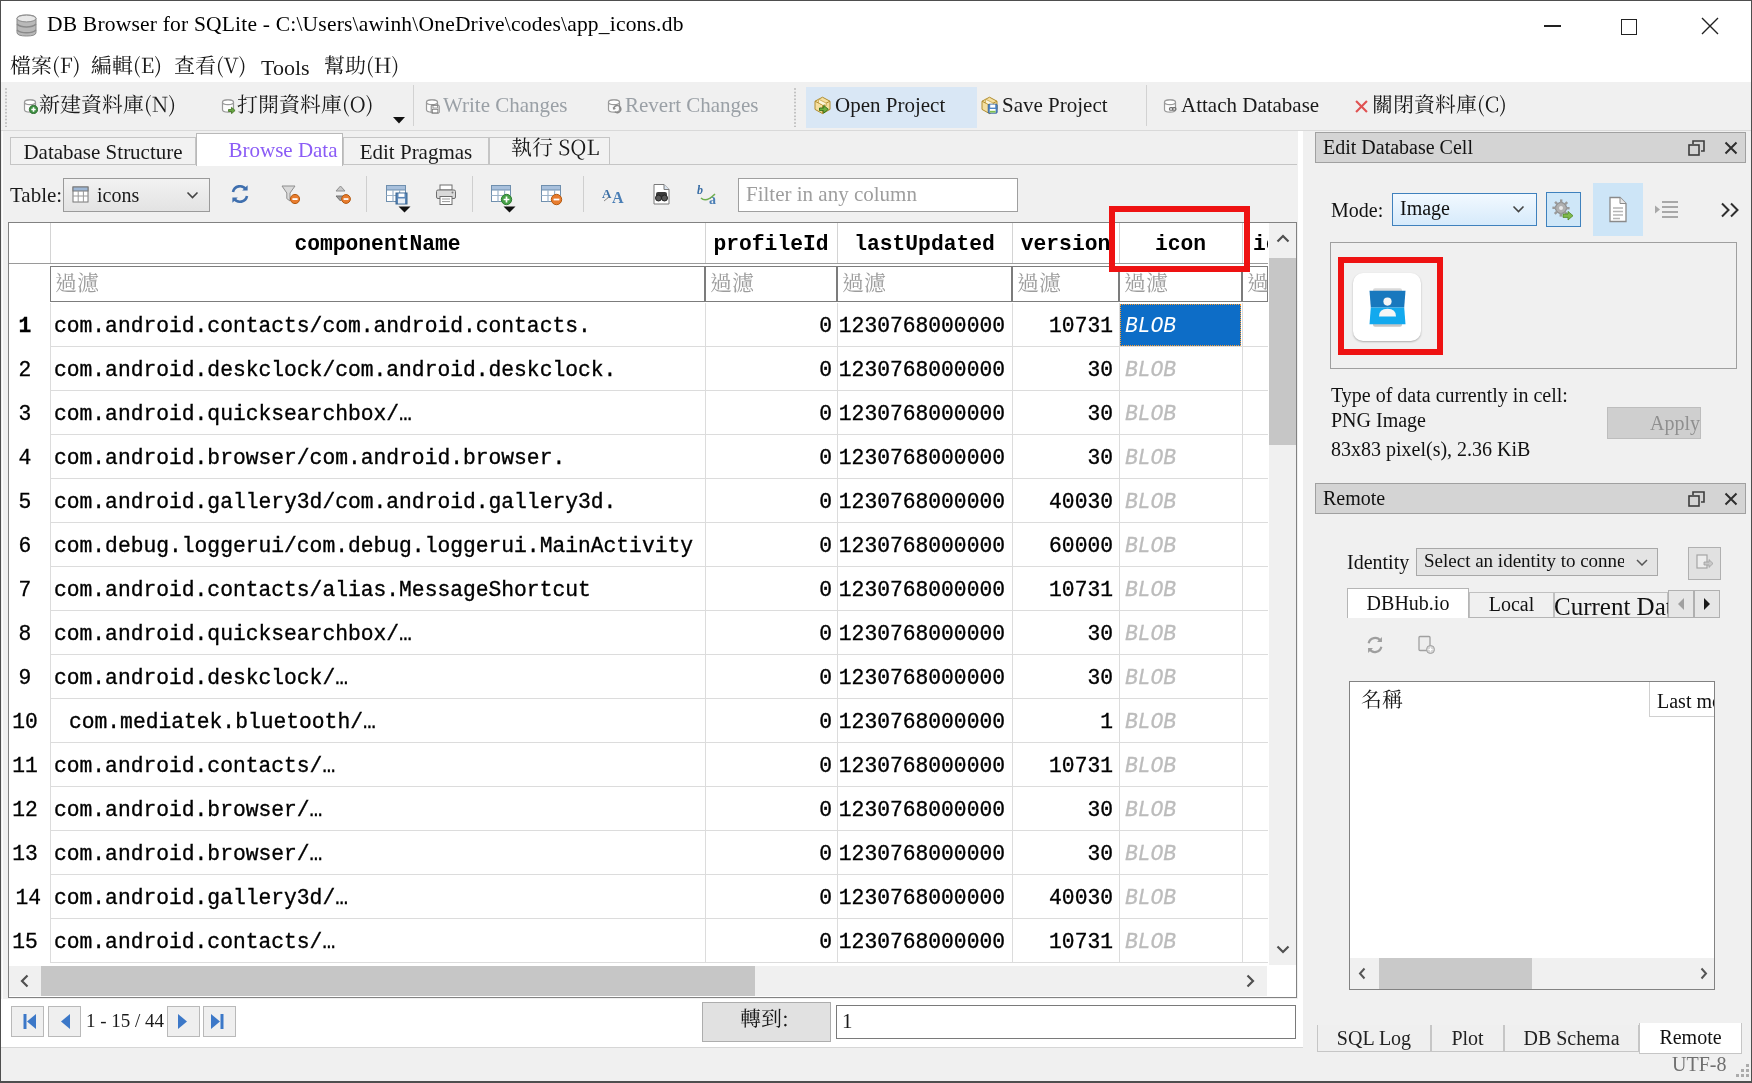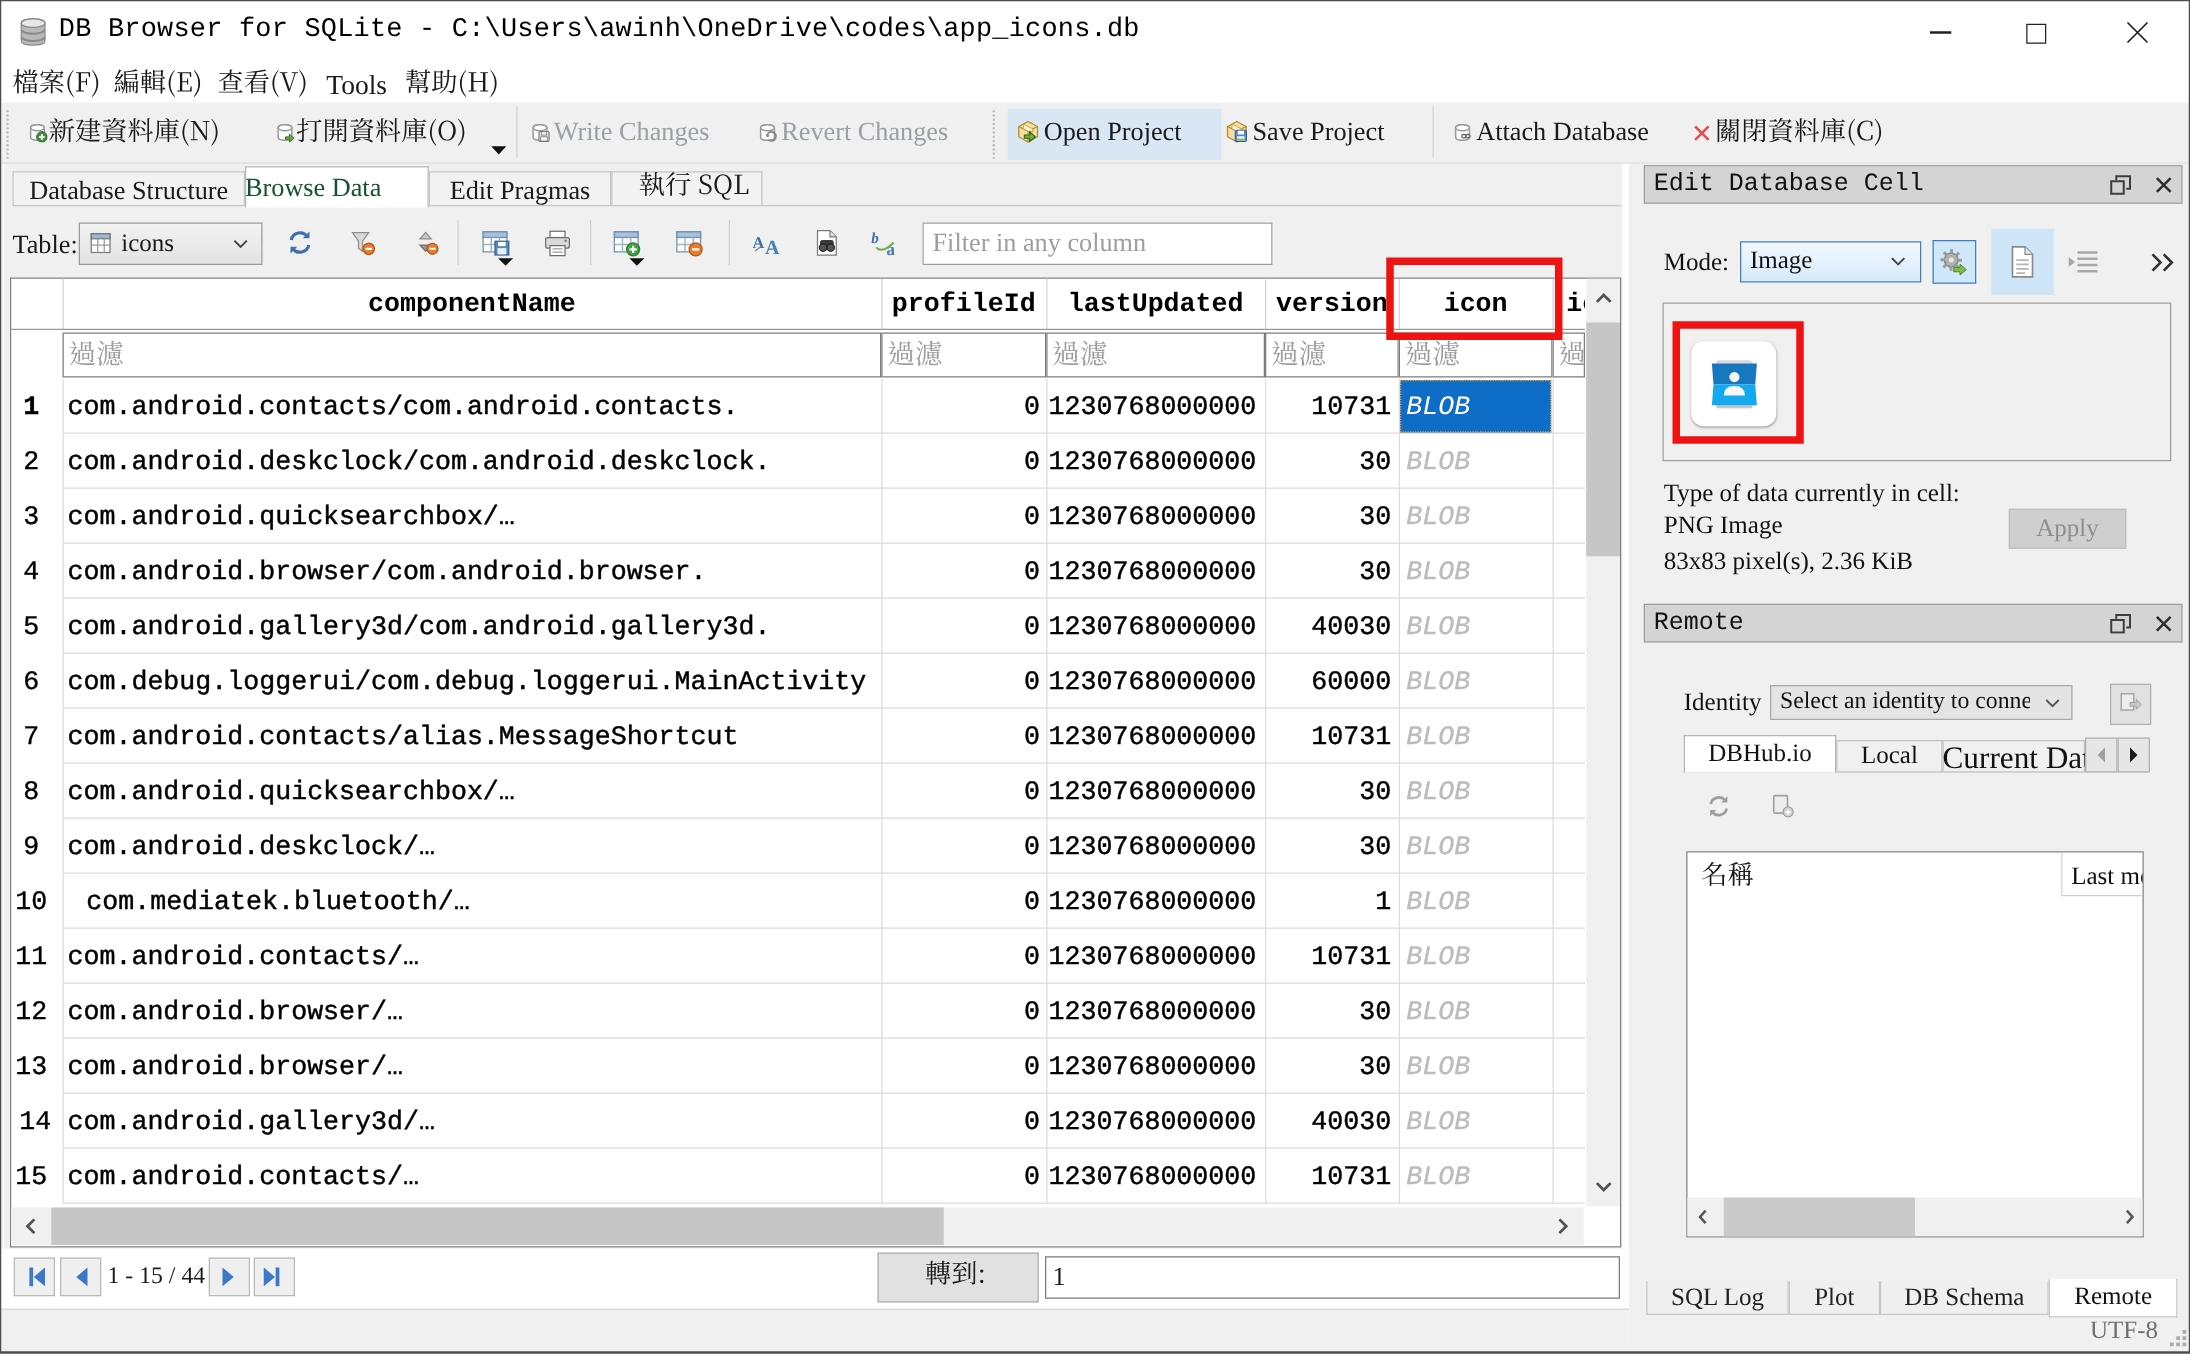--- a/index.html
+++ b/index.html
@@ -1,12 +1,12 @@
 <!DOCTYPE html>
-<html><head><meta charset="utf-8"><style>*{box-sizing:border-box;margin:0;padding:0}body{width:1752px;height:1083px;position:relative;font-family:"Liberation Serif",serif;background:#fff;overflow:hidden}.a{position:absolute}.mono{font-family:"Liberation Mono",monospace}.mt{-webkit-text-stroke:0.35px #000}.sans{font-family:Liberation Mono, monospace}</style></head><body>
+<html><head><meta charset="utf-8"><style>*{box-sizing:border-box;margin:0;padding:0}body{width:1752px;height:1083px;position:relative;font-family:"Liberation Serif",serif;background:#fff;overflow:hidden}.a{position:absolute}.mono{font-family:"Liberation Mono",monospace}.mt{-webkit-text-stroke:0.35px #000}.sans{font-family:Liberation Serif, serif}</style></head><body>
 <div class="a" style="left:0;top:0;width:1752px;height:1083px;border:1px solid #4e4e4e;border-bottom:2px solid #4e4e4e;z-index:90;pointer-events:none"></div>
 <div class="a" style="left:1px;top:1px;width:1750px;height:47px;background:#fff"></div>
 <svg class="a" style="left:13px;top:12px" width="27" height="27" viewBox="0 0 27 27">
     <path d="M4 6.5 Q4 3 13.5 3 Q23 3 23 6.5 L23 20.5 Q23 24 13.5 24 Q4 24 4 20.5 Z" fill="#b9b9b9" stroke="#8a8a8a"></path>
     <ellipse cx="13.5" cy="6.5" rx="9.5" ry="3.4" fill="#e8e8e8" stroke="#8a8a8a"></ellipse>
     <path d="M4 12.2 Q7 15 13.5 15 Q20 15 23 12.2" fill="none" stroke="#8a8a8a" stroke-width="1.6"></path>
     <path d="M4 18 Q7 20.8 13.5 20.8 Q20 20.8 23 18" fill="none" stroke="#8a8a8a" stroke-width="1.6"></path>
   </svg>
 <div class="a sans" style="left:47px;top:12px;font-size:21.5px;color:#000;letter-spacing:0.2px">DB Browser for SQLite - C:\Users\awinh\OneDrive\codes\app_icons.db</div>
 <div class="a" style="left:1544px;top:25px;width:17px;height:2px;background:#222"></div>
@@ -127,21 +127,21 @@
 <div style="position:absolute;left:1372px;top:94px;width:135px;height:24px"><svg width="135" height="24" viewBox="0 0 135 24">
       <path d="M16.2 9.0Q16.1 9.1 15.8 9.2Q15.5 9.2 15.0 9.0L15.6 8.9Q15.1 9.4 14.4 10.0Q13.6 10.7 12.7 11.3Q11.9 11.9 11.0 12.4L11.0 12.2H11.5Q11.4 12.6 11.2 12.8Q11.1 13.1 10.9 13.1L10.4 11.9Q10.4 11.9 10.5 11.9Q10.7 11.9 10.8 11.8Q11.5 11.4 12.3 10.7Q13.1 10.0 13.8 9.2Q14.4 8.5 14.8 7.9ZM14.2 7.8Q14.1 7.9 13.8 8.0Q13.5 8.1 13.0 7.9L13.6 7.8Q13.3 8.1 12.8 8.6Q12.4 9.0 11.8 9.4Q11.3 9.8 10.8 10.1L10.8 9.8H11.3Q11.2 10.3 11.0 10.5Q10.9 10.7 10.7 10.8L10.2 9.6Q10.2 9.6 10.3 9.6Q10.4 9.5 10.5 9.5Q10.9 9.3 11.4 8.8Q11.8 8.3 12.2 7.7Q12.6 7.2 12.7 6.9ZM10.6 12.0Q11.1 12.0 11.9 11.9Q12.7 11.8 13.7 11.7Q14.6 11.6 15.7 11.5L15.7 11.9Q15.2 12.0 14.4 12.2Q13.7 12.3 12.7 12.5Q11.8 12.7 10.9 12.9ZM10.4 9.7Q11.0 9.7 12.0 9.6Q13.0 9.6 14.0 9.5L14.0 9.9Q13.7 9.9 13.2 10.1Q12.6 10.2 12.0 10.3Q11.4 10.4 10.8 10.5ZM14.6 10.5Q15.4 10.9 15.9 11.3Q16.3 11.8 16.4 12.2Q16.4 12.6 16.3 12.8Q16.2 13.1 16.0 13.1Q15.8 13.2 15.5 13.0Q15.4 12.4 15.1 11.7Q14.8 11.1 14.4 10.6ZM16.5 13.5Q16.5 13.7 16.3 13.8Q16.1 14.0 15.7 14.0V16.7Q15.7 16.8 15.4 16.9Q15.1 17.1 14.8 17.1H14.6V13.3ZM15.2 15.4V16.0H11.7V15.4ZM9.2 15.4V16.1H5.8V15.4ZM13.0 13.2Q13.0 13.5 12.8 13.6Q12.6 13.8 12.2 13.8V18.7Q12.2 18.8 11.9 18.9Q11.6 19.1 11.3 19.1H11.1V13.0ZM10.4 13.2Q10.4 13.4 10.3 13.5Q10.1 13.7 9.8 13.7V15.0Q9.8 15.6 9.5 16.2Q9.3 16.9 8.8 17.4Q8.3 18.0 7.3 18.4Q6.4 18.9 4.8 19.3L4.6 18.9Q6.3 18.5 7.1 17.8Q8.0 17.2 8.3 16.5Q8.6 15.8 8.6 15.0V13.0ZM7.1 13.3Q7.1 13.6 6.9 13.7Q6.7 13.8 6.4 13.9V14.7H5.3V13.5V13.1ZM6.1 14.0 6.4 14.2V16.1H6.6L6.0 16.8L4.5 15.8Q4.6 15.6 5.0 15.4Q5.3 15.3 5.5 15.2L5.3 16.0V14.0ZM10.6 8.8Q10.5 8.9 10.2 9.0Q10.0 9.1 9.5 8.8L10.1 8.7Q9.6 9.2 8.8 9.9Q8.0 10.6 7.1 11.3Q6.1 11.9 5.2 12.4L5.2 12.2H5.7Q5.6 12.6 5.5 12.9Q5.3 13.1 5.1 13.2L4.6 12.0Q4.6 12.0 4.8 11.9Q4.9 11.9 5.0 11.9Q5.8 11.4 6.6 10.7Q7.5 9.9 8.2 9.1Q8.9 8.3 9.3 7.8ZM8.7 7.6Q8.6 7.8 8.4 7.9Q8.1 8.0 7.6 7.7L8.1 7.6Q7.8 8.0 7.4 8.4Q6.9 8.9 6.3 9.3Q5.8 9.7 5.3 10.0L5.2 9.8H5.7Q5.7 10.2 5.5 10.5Q5.3 10.7 5.2 10.8L4.6 9.6Q4.6 9.6 4.8 9.5Q4.9 9.5 5.0 9.5Q5.4 9.2 5.9 8.7Q6.3 8.2 6.7 7.6Q7.1 7.1 7.3 6.7ZM5.0 12.1Q5.6 12.0 6.9 11.9Q8.2 11.8 9.6 11.6L9.7 12.0Q9.2 12.1 8.5 12.3Q7.8 12.4 6.9 12.6Q6.1 12.8 5.2 12.9ZM4.9 9.7Q5.5 9.7 6.5 9.6Q7.5 9.6 8.5 9.5L8.5 9.9Q8.2 9.9 7.7 10.0Q7.1 10.2 6.5 10.3Q5.9 10.4 5.3 10.5ZM8.6 10.4Q9.4 10.8 9.8 11.3Q10.2 11.7 10.3 12.1Q10.4 12.4 10.3 12.7Q10.2 12.9 10.0 13.0Q9.7 13.0 9.5 12.8Q9.4 12.3 9.0 11.6Q8.7 11.0 8.4 10.6ZM18.0 6.1V6.7H12.3V6.1ZM18.0 3.9V4.5H12.3V3.9ZM8.7 6.1V6.7H2.7V6.1ZM8.7 3.9V4.5H2.7V3.9ZM7.8 1.8 8.5 1.0 10.0 2.2Q10.0 2.3 9.7 2.4Q9.5 2.5 9.2 2.6V7.0Q9.2 7.1 9.1 7.2Q8.9 7.3 8.6 7.4Q8.4 7.5 8.2 7.5H8.0V1.8ZM17.2 1.8 17.8 0.9 19.6 2.2Q19.5 2.3 19.2 2.5Q19.0 2.6 18.7 2.6V17.5Q18.7 18.1 18.5 18.5Q18.4 18.9 17.9 19.2Q17.4 19.4 16.4 19.5Q16.4 19.2 16.2 18.9Q16.1 18.7 15.9 18.5Q15.6 18.4 15.2 18.2Q14.7 18.1 13.9 18.0V17.7Q13.9 17.7 14.3 17.7Q14.7 17.7 15.2 17.7Q15.7 17.8 16.2 17.8Q16.6 17.8 16.8 17.8Q17.1 17.8 17.3 17.7Q17.4 17.6 17.4 17.3V1.8ZM13.0 7.0Q13.0 7.1 12.8 7.2Q12.6 7.3 12.4 7.3Q12.1 7.4 11.9 7.4H11.7V1.8V1.1L13.1 1.8H18.1V2.4H13.0ZM3.4 19.2Q3.4 19.2 3.2 19.4Q3.1 19.5 2.9 19.6Q2.6 19.7 2.3 19.7H2.1V1.8V1.1L3.5 1.8H8.7V2.4H3.4Z M26.0 11.2H34.7L35.6 10.0Q35.6 10.0 35.8 10.3Q36.1 10.5 36.5 10.8Q36.9 11.1 37.2 11.4Q37.1 11.8 36.6 11.8H26.2ZM31.3 11.2H32.7V11.5Q31.7 13.4 29.9 14.9Q28.2 16.3 25.9 17.4L25.7 17.0Q27.6 15.9 29.0 14.4Q30.4 12.9 31.3 11.2ZM31.9 8.8 33.9 9.0Q33.9 9.2 33.7 9.4Q33.5 9.5 33.1 9.6L33.3 16.9Q33.3 17.5 33.1 17.9Q33.0 18.4 32.6 18.7Q32.2 19.0 31.3 19.1Q31.3 18.8 31.2 18.5Q31.2 18.2 31.0 18.0Q30.8 17.8 30.4 17.6Q30.1 17.5 29.4 17.4V17.1Q29.4 17.1 29.7 17.1Q30.0 17.1 30.3 17.2Q30.7 17.2 31.1 17.2Q31.4 17.2 31.6 17.2Q31.8 17.2 31.9 17.2Q32.0 17.1 32.0 16.9ZM23.1 1.8V1.1L24.5 1.8H29.4V2.4H24.4V19.1Q24.4 19.2 24.3 19.4Q24.1 19.5 23.9 19.6Q23.6 19.7 23.3 19.7H23.1ZM32.6 1.8V1.2L34.1 1.8H39.2V2.4H34.0V8.1Q34.0 8.1 33.8 8.2Q33.6 8.3 33.4 8.4Q33.1 8.5 32.8 8.5H32.6ZM38.5 1.8H38.3L39.0 0.9L40.8 2.3Q40.7 2.4 40.5 2.5Q40.2 2.7 39.9 2.7V17.7Q39.9 18.2 39.8 18.6Q39.6 19.1 39.2 19.3Q38.7 19.6 37.7 19.7Q37.7 19.4 37.6 19.1Q37.5 18.8 37.2 18.7Q37.0 18.5 36.6 18.4Q36.2 18.2 35.5 18.1V17.8Q35.5 17.8 35.8 17.8Q36.1 17.8 36.6 17.9Q37.0 17.9 37.5 17.9Q37.9 18.0 38.0 18.0Q38.3 18.0 38.4 17.9Q38.5 17.7 38.5 17.5ZM28.8 1.8H28.6L29.3 1.0L30.9 2.2Q30.8 2.4 30.6 2.5Q30.4 2.6 30.1 2.6V8.3Q30.1 8.4 29.9 8.5Q29.7 8.6 29.5 8.7Q29.2 8.7 29.0 8.7H28.8ZM23.7 4.5H29.3V5.1H23.7ZM23.7 7.2H29.3V7.8H23.7ZM33.4 4.5H39.1V5.1H33.4ZM33.4 7.2H39.1V7.8H33.4Z M48.7 5.3Q48.7 5.3 48.9 5.5Q49.1 5.6 49.3 5.8Q49.6 6.1 49.9 6.3Q50.2 6.6 50.5 6.8Q50.4 7.2 49.9 7.2H43.3L43.1 6.6H47.8ZM48.1 1.2Q48.1 1.2 48.4 1.5Q48.7 1.7 49.1 2.1Q49.5 2.4 49.8 2.7Q49.7 3.1 49.3 3.1H43.9L43.7 2.4H47.1ZM53.8 16.7Q55.9 16.9 57.3 17.2Q58.8 17.5 59.6 17.8Q60.4 18.2 60.8 18.5Q61.2 18.9 61.2 19.2Q61.2 19.5 61.0 19.6Q60.7 19.8 60.4 19.8Q60.0 19.8 59.7 19.6Q58.8 18.9 57.3 18.2Q55.8 17.6 53.7 17.1ZM51.9 17.6Q51.8 17.7 51.5 17.8Q51.3 17.8 50.9 17.7Q50.0 18.1 48.8 18.5Q47.6 18.9 46.2 19.3Q44.8 19.6 43.4 19.8L43.3 19.4Q44.6 19.1 45.9 18.6Q47.2 18.0 48.3 17.4Q49.4 16.8 50.1 16.3ZM58.4 15.5V16.1H46.8V15.5ZM58.4 13.3V13.9H46.8V13.3ZM58.4 11.2V11.8H46.8V11.2ZM46.2 8.3 47.8 9.0H57.5L58.2 8.2L59.7 9.4Q59.6 9.5 59.5 9.6Q59.3 9.7 58.9 9.7V16.5Q58.9 16.6 58.6 16.7Q58.3 16.9 57.8 16.9H57.5V9.6H47.5V16.9Q47.5 17.0 47.2 17.1Q46.9 17.3 46.4 17.3H46.2V9.0ZM55.5 4.3Q55.8 4.9 56.5 5.5Q57.3 6.1 58.6 6.6Q60.0 7.0 62.0 7.4L62.0 7.6Q61.5 7.7 61.2 7.9Q60.9 8.1 60.9 8.7Q58.9 8.2 57.8 7.5Q56.6 6.8 56.0 6.0Q55.4 5.2 55.1 4.4ZM56.5 3.6Q56.5 3.8 56.3 3.9Q56.1 4.1 55.8 4.1Q55.7 4.7 55.4 5.3Q55.1 6.0 54.4 6.5Q53.7 7.1 52.4 7.7Q51.1 8.2 49.0 8.7L48.8 8.3Q50.6 7.7 51.7 7.2Q52.7 6.6 53.3 6.0Q53.9 5.4 54.1 4.7Q54.4 4.0 54.5 3.3ZM54.4 0.8Q54.3 0.9 54.2 1.0Q54.0 1.1 53.6 1.1Q53.0 2.3 52.0 3.5Q51.0 4.8 49.7 5.5L49.4 5.3Q50.1 4.7 50.6 3.9Q51.1 3.1 51.5 2.1Q51.9 1.2 52.2 0.3ZM58.8 2.3 59.6 1.4 61.2 2.9Q61.0 3.0 60.8 3.0Q60.6 3.1 60.3 3.1Q60.0 3.6 59.3 4.2Q58.7 4.8 58.1 5.2L57.9 5.0Q58.1 4.7 58.3 4.2Q58.5 3.6 58.7 3.1Q58.9 2.6 59.0 2.3ZM60.1 2.3V2.9H51.8L52.1 2.3Z M81.7 10.8Q81.7 10.8 82.0 11.0Q82.2 11.2 82.6 11.6Q83.0 11.9 83.3 12.2Q83.3 12.5 82.8 12.6L73.1 14.3L72.9 13.8L80.9 12.3ZM81.0 0.8Q80.9 1.1 80.8 1.2Q80.6 1.4 80.2 1.4V19.2Q80.2 19.3 80.1 19.4Q79.9 19.5 79.7 19.6Q79.4 19.7 79.2 19.7H78.9V0.6ZM73.3 7.5Q74.5 7.8 75.3 8.2Q76.1 8.6 76.5 9.1Q77.0 9.5 77.0 9.9Q77.1 10.4 77.0 10.7Q76.9 10.9 76.6 11.0Q76.3 11.1 75.9 10.9Q75.7 10.3 75.2 9.7Q74.8 9.1 74.2 8.6Q73.6 8.0 73.1 7.7ZM74.1 2.4Q75.3 2.7 76.0 3.1Q76.8 3.5 77.2 3.9Q77.6 4.4 77.6 4.8Q77.7 5.2 77.6 5.5Q77.4 5.8 77.1 5.8Q76.8 5.9 76.5 5.7Q76.3 5.1 75.9 4.6Q75.4 4.0 74.9 3.4Q74.4 2.9 73.9 2.6ZM68.0 10.2Q67.9 10.4 67.8 10.5Q67.6 10.6 67.2 10.6Q66.7 12.3 65.9 13.8Q65.1 15.3 64.1 16.4L63.8 16.2Q64.2 15.4 64.6 14.3Q65.0 13.2 65.4 12.0Q65.7 10.8 66.0 9.6ZM73.3 2.5Q73.2 2.7 73.1 2.8Q72.9 2.9 72.5 2.9Q72.0 3.9 71.3 5.1Q70.7 6.2 70.1 7.0L69.7 6.9Q70.0 6.2 70.3 5.4Q70.6 4.5 70.8 3.6Q71.1 2.7 71.4 1.8ZM69.8 9.8Q70.7 10.5 71.3 11.2Q71.9 11.9 72.2 12.5Q72.4 13.2 72.4 13.6Q72.4 14.1 72.2 14.4Q72.0 14.7 71.7 14.7Q71.4 14.7 71.1 14.4Q71.1 13.7 70.8 12.9Q70.6 12.1 70.2 11.3Q69.8 10.5 69.5 10.0ZM70.0 0.7Q69.9 0.9 69.8 1.1Q69.6 1.2 69.2 1.3V19.2Q69.2 19.3 69.1 19.4Q68.9 19.5 68.7 19.6Q68.4 19.7 68.1 19.7H67.9V0.5ZM64.6 2.1Q65.6 2.8 66.1 3.6Q66.6 4.3 66.9 4.9Q67.1 5.6 67.1 6.0Q67.1 6.5 66.9 6.8Q66.7 7.1 66.5 7.1Q66.2 7.1 65.9 6.8Q65.8 6.1 65.6 5.3Q65.3 4.4 65.0 3.6Q64.7 2.8 64.3 2.2ZM71.4 6.9Q71.4 6.9 71.7 7.1Q72.0 7.3 72.4 7.6Q72.8 8.0 73.1 8.3Q73.0 8.6 72.6 8.6H64.0L63.9 8.0H70.5Z M91.5 14.6Q91.5 14.6 91.3 14.7Q91.1 14.8 90.9 14.9Q90.6 15.0 90.4 15.0H90.2V8.1V7.4L91.6 8.1H100.7V8.7H91.5ZM99.8 8.1 100.6 7.3 102.2 8.5Q102.1 8.6 101.8 8.7Q101.6 8.9 101.4 8.9V14.4Q101.4 14.5 101.2 14.6Q101.0 14.7 100.7 14.8Q100.5 14.9 100.2 14.9H100.0V8.1ZM100.5 10.7V11.3H90.8V10.7ZM100.5 13.3V13.9H90.9V13.3ZM102.4 14.8Q102.4 14.8 102.6 15.0Q102.8 15.1 103.0 15.3Q103.3 15.6 103.6 15.8Q103.9 16.1 104.2 16.3Q104.1 16.6 103.6 16.6H88.1L87.9 16.0H101.4ZM101.4 4.7Q101.4 4.7 101.7 4.9Q102.0 5.1 102.4 5.5Q102.8 5.8 103.1 6.1Q103.1 6.5 102.6 6.5H89.0L88.8 5.8H100.5ZM97.0 4.0Q97.0 4.2 96.9 4.3Q96.7 4.4 96.4 4.5V19.2Q96.4 19.3 96.3 19.4Q96.1 19.6 95.9 19.6Q95.6 19.7 95.3 19.7H95.1V3.8ZM93.6 0.4Q94.6 0.6 95.2 0.9Q95.9 1.1 96.1 1.5Q96.4 1.8 96.5 2.2Q96.5 2.5 96.4 2.7Q96.2 2.9 95.9 3.0Q95.6 3.1 95.3 2.9Q95.0 2.3 94.5 1.7Q94.0 1.0 93.4 0.6ZM86.9 2.6V2.1L88.4 2.8H88.2V8.5Q88.2 9.9 88.1 11.3Q88.0 12.8 87.7 14.3Q87.4 15.7 86.7 17.1Q86.1 18.5 84.9 19.7L84.6 19.4Q85.6 17.9 86.1 16.1Q86.6 14.3 86.7 12.3Q86.9 10.4 86.9 8.5V2.8ZM102.2 1.5Q102.2 1.5 102.4 1.7Q102.5 1.8 102.8 2.1Q103.1 2.3 103.4 2.6Q103.8 2.9 104.0 3.1Q103.9 3.4 103.5 3.4H87.7V2.8H101.1Z M108.4 11.7Q108.4 13.7 108.7 15.3Q109.1 17.0 109.9 18.7Q110.7 20.3 112.0 22.2L111.6 22.6Q109.3 20.1 108.1 17.5Q106.9 14.9 106.9 11.7Q106.9 8.5 108.1 5.9Q109.3 3.3 111.6 0.9L112.0 1.2Q110.6 3.1 109.8 4.8Q109.1 6.4 108.7 8.1Q108.4 9.7 108.4 11.7Z M121.5 18.4Q119.8 18.4 118.4 17.9Q117.0 17.3 116.0 16.3Q114.9 15.2 114.4 13.8Q113.8 12.3 113.8 10.5Q113.8 8.6 114.4 7.1Q115.0 5.6 116.0 4.6Q117.1 3.5 118.5 3.0Q119.9 2.4 121.5 2.4Q122.8 2.4 123.8 2.7Q124.8 3.0 125.9 3.6L125.9 7.0H125.0L124.3 3.3L125.3 3.7V4.4Q124.5 3.7 123.6 3.4Q122.8 3.2 121.8 3.2Q120.0 3.2 118.7 4.0Q117.4 4.9 116.6 6.5Q115.8 8.1 115.8 10.4Q115.8 12.8 116.6 14.4Q117.3 16.0 118.7 16.8Q120.0 17.7 121.7 17.7Q122.7 17.7 123.6 17.4Q124.5 17.1 125.4 16.5V17.2L124.4 17.4L125.1 13.9H126.1L126.0 17.2Q125.0 17.9 123.9 18.1Q122.8 18.4 121.5 18.4Z M131.4 11.7Q131.4 9.7 131.1 8.1Q130.7 6.4 130.0 4.8Q129.2 3.1 127.8 1.2L128.2 0.9Q130.6 3.3 131.7 5.9Q132.9 8.5 132.9 11.7Q132.9 14.9 131.7 17.5Q130.6 20.1 128.2 22.6L127.8 22.2Q129.2 20.3 130.0 18.6Q130.7 17.0 131.1 15.3Q131.4 13.7 131.4 11.7Z" fill="#1a1a1a"></path>
     </svg></div>
 <div class="a" style="left:1px;top:131px;width:1750px;height:916px;background:#f0f0f0"></div>
 <div class="a" style="left:10px;top:164px;width:1287px;height:1px;background:#c5c5c5"></div>
 <div class="a" style="left:10px;top:137px;width:186px;height:27px;background:#f2f2f2;border:1px solid #c5c5c5;border-bottom:none"></div>
 <div class="a" style="left:196px;top:133px;width:147px;height:33px;background:#fff;border:1px solid #b9b9b9;border-bottom:none;z-index:2"></div>
 <div class="a" style="left:343px;top:137px;width:146px;height:27px;background:#f2f2f2;border:1px solid #c5c5c5;border-bottom:none"></div>
 <div class="a" style="left:489px;top:137px;width:121px;height:27px;background:#f2f2f2;border:1px solid #c5c5c5;border-bottom:none"></div>
 <div class="a" style="left:10px;top:140px;width:186px;text-align:center;font-size:21px;color:#1a1a1a;z-index:3">Database Structure</div>
-<div class="a" style="left:196px;top:138px;width:174px;font-size:21px;color:#14532d;z-index:3">Browse Data</div>
+<div class="a" style="left:196px;top:138px;width:174px;text-align:center;font-size:21px;color:#8b5cf6;z-index:3">Browse Data</div>
 <div class="a" style="left:343px;top:140px;width:146px;text-align:center;font-size:21px;color:#1a1a1a;z-index:3">Edit Pragmas</div>
 <div style="position:absolute;z-index:3;left:511px;top:137px;width:89px;height:24px"><svg width="89" height="24" viewBox="0 0 89 24">
       <path d="M16.3 5.3 17.2 4.4 18.9 5.8Q18.8 5.9 18.6 6.0Q18.3 6.1 18.0 6.1Q17.9 7.2 17.9 8.6Q17.8 10.0 17.8 11.4Q17.9 12.7 18.0 14.0Q18.1 15.2 18.3 16.1Q18.5 17.0 18.9 17.4Q19.0 17.5 19.1 17.5Q19.1 17.4 19.2 17.3Q19.3 16.8 19.5 16.3Q19.6 15.8 19.7 15.2L20.0 15.3L19.8 18.1Q20.1 18.5 20.1 18.8Q20.2 19.1 20.1 19.3Q19.8 19.7 19.3 19.6Q18.8 19.5 18.4 19.2Q17.7 18.7 17.3 17.6Q17.0 16.6 16.8 15.1Q16.6 13.7 16.5 12.1Q16.5 10.4 16.5 8.7Q16.5 6.9 16.5 5.3ZM10.8 8.9Q12.3 9.7 13.4 10.5Q14.4 11.3 14.9 12.0Q15.5 12.8 15.7 13.4Q15.9 14.0 15.8 14.4Q15.7 14.8 15.4 14.9Q15.1 15.1 14.7 14.8Q14.5 14.1 14.1 13.3Q13.6 12.5 13.0 11.7Q12.4 11.0 11.8 10.3Q11.1 9.6 10.5 9.1ZM17.5 5.3V5.9H11.0L10.8 5.3ZM15.0 0.8Q14.9 1.0 14.8 1.2Q14.6 1.3 14.2 1.4Q14.2 3.8 14.1 6.0Q14.1 8.2 13.9 10.2Q13.6 12.1 13.1 13.9Q12.5 15.6 11.4 17.0Q10.3 18.5 8.5 19.6L8.2 19.3Q9.7 18.1 10.7 16.6Q11.6 15.1 12.0 13.3Q12.5 11.6 12.7 9.6Q12.8 7.6 12.9 5.3Q12.9 3.1 12.9 0.6ZM9.6 7.5Q9.5 8.0 8.8 8.0Q8.5 8.7 7.9 9.5Q7.3 10.3 6.7 11.0H6.2Q6.5 10.4 6.8 9.8Q7.0 9.1 7.2 8.4Q7.4 7.6 7.5 7.0ZM2.7 7.2Q3.5 7.6 3.9 8.1Q4.4 8.6 4.6 9.0Q4.7 9.5 4.7 9.8Q4.7 10.1 4.5 10.3Q4.3 10.6 4.0 10.6Q3.7 10.6 3.4 10.3Q3.4 9.6 3.1 8.7Q2.7 7.9 2.4 7.3ZM6.4 19.3Q6.4 19.3 6.1 19.5Q5.8 19.7 5.3 19.7H5.1V11.0H6.4ZM7.1 0.7Q7.1 0.9 6.9 1.0Q6.7 1.2 6.4 1.2V6.7H5.1V0.5ZM9.2 12.9Q9.2 12.9 9.3 13.1Q9.5 13.2 9.8 13.4Q10.0 13.7 10.3 13.9Q10.6 14.2 10.8 14.4Q10.8 14.8 10.3 14.8H1.0L0.8 14.1H8.3ZM8.7 9.6Q8.7 9.6 9.0 9.8Q9.2 10.1 9.6 10.4Q10.0 10.7 10.3 11.1Q10.2 11.4 9.8 11.4H1.5L1.3 10.8H7.8ZM9.4 5.2Q9.4 5.2 9.6 5.4Q9.7 5.5 10.0 5.7Q10.3 5.9 10.6 6.2Q10.9 6.5 11.1 6.7Q11.0 7.0 10.5 7.0H1.0L0.9 6.4H8.4ZM8.6 2.1Q8.6 2.1 8.9 2.3Q9.2 2.6 9.5 2.9Q9.9 3.2 10.2 3.5Q10.2 3.9 9.7 3.9H1.9L1.7 3.3H7.7Z M27.2 4.9 29.2 5.9Q29.1 6.1 28.9 6.2Q28.8 6.2 28.4 6.1Q27.7 7.1 26.7 8.3Q25.7 9.4 24.4 10.5Q23.2 11.7 21.9 12.6L21.6 12.3Q22.5 11.5 23.3 10.6Q24.1 9.7 24.8 8.6Q25.6 7.6 26.2 6.7Q26.8 5.7 27.2 4.9ZM27.1 0.5 29.0 1.6Q28.9 1.7 28.7 1.8Q28.5 1.9 28.2 1.8Q27.5 2.5 26.6 3.4Q25.6 4.3 24.5 5.1Q23.4 5.9 22.2 6.6L22.0 6.3Q23.0 5.5 24.0 4.5Q24.9 3.5 25.7 2.4Q26.6 1.4 27.1 0.5ZM25.2 9.1 25.9 8.2 27.2 8.7Q27.1 9.0 26.6 9.0V19.3Q26.6 19.3 26.4 19.4Q26.2 19.5 26.0 19.6Q25.7 19.7 25.5 19.7H25.2ZM30.1 2.4H37.7L38.6 1.2Q38.6 1.2 38.8 1.3Q39.0 1.5 39.3 1.7Q39.5 1.9 39.9 2.2Q40.2 2.4 40.4 2.7Q40.4 3.0 39.9 3.0H30.2ZM28.9 7.2H38.5L39.5 6.0Q39.5 6.0 39.7 6.1Q39.9 6.3 40.2 6.5Q40.5 6.7 40.8 7.0Q41.1 7.3 41.3 7.5Q41.3 7.8 40.8 7.8H29.1ZM35.9 7.4H37.3V17.5Q37.3 18.0 37.1 18.5Q37.0 18.9 36.4 19.2Q35.9 19.5 34.7 19.6Q34.7 19.3 34.6 19.0Q34.4 18.7 34.2 18.6Q33.9 18.4 33.3 18.3Q32.7 18.1 31.8 18.0V17.7Q31.8 17.7 32.1 17.7Q32.4 17.7 32.9 17.8Q33.3 17.8 33.8 17.8Q34.3 17.9 34.7 17.9Q35.2 17.9 35.3 17.9Q35.7 17.9 35.8 17.8Q35.9 17.7 35.9 17.4Z M52.9 18.4Q51.6 18.4 50.4 18.0Q49.3 17.7 48.5 17.2L48.6 14.0H49.5L50.1 17.5L49.2 17.0L49.1 16.4Q50.1 17.1 50.9 17.4Q51.7 17.6 52.8 17.6Q54.5 17.6 55.5 16.9Q56.6 16.1 56.6 14.6Q56.6 13.8 56.3 13.3Q56.0 12.7 55.4 12.2Q54.7 11.8 53.6 11.3L52.7 10.9Q50.8 10.1 49.8 9.1Q48.9 8.0 48.9 6.4Q48.9 5.1 49.5 4.2Q50.2 3.3 51.3 2.9Q52.4 2.4 53.8 2.4Q55.0 2.4 55.9 2.7Q56.8 3.0 57.5 3.6L57.4 6.5H56.5L55.9 3.2L56.9 3.7L57.0 4.4Q56.1 3.7 55.5 3.5Q54.8 3.2 53.9 3.2Q52.4 3.2 51.4 3.9Q50.5 4.6 50.5 6.0Q50.5 7.2 51.2 7.9Q51.9 8.6 53.1 9.1L54.1 9.5Q55.7 10.2 56.6 10.8Q57.5 11.5 57.9 12.3Q58.3 13.1 58.3 14.1Q58.3 15.4 57.6 16.4Q56.9 17.4 55.7 17.9Q54.5 18.4 52.9 18.4Z M70.6 22.7Q69.1 22.7 68.2 22.1Q67.3 21.4 66.8 20.4Q66.4 19.4 66.4 18.2V18.0H68.1Q68.0 19.8 68.8 20.8Q69.7 21.9 71.1 21.9Q71.7 21.9 72.1 21.8Q72.6 21.7 73.1 21.5L73.3 22.0Q72.7 22.4 72.0 22.5Q71.3 22.7 70.6 22.7ZM67.3 18.4Q65.9 18.4 64.7 17.9Q63.4 17.3 62.5 16.3Q61.5 15.3 61.0 13.8Q60.5 12.3 60.5 10.4Q60.5 8.6 61.0 7.1Q61.5 5.6 62.5 4.5Q63.4 3.5 64.7 3.0Q65.9 2.4 67.3 2.4Q68.7 2.4 70.0 3.0Q71.2 3.5 72.2 4.5Q73.1 5.5 73.7 7.0Q74.2 8.5 74.2 10.4Q74.2 12.3 73.7 13.8Q73.1 15.3 72.2 16.3Q71.2 17.3 70.0 17.9Q68.7 18.4 67.3 18.4ZM67.3 17.7Q68.5 17.7 69.4 17.1Q70.4 16.5 71.0 15.5Q71.6 14.5 71.9 13.2Q72.2 11.9 72.2 10.4Q72.2 8.9 71.9 7.6Q71.6 6.3 71.0 5.3Q70.4 4.3 69.4 3.7Q68.5 3.2 67.3 3.2Q66.1 3.2 65.2 3.7Q64.3 4.3 63.7 5.3Q63.1 6.3 62.8 7.6Q62.4 8.9 62.4 10.4Q62.4 11.9 62.8 13.2Q63.1 14.5 63.7 15.5Q64.3 16.5 65.2 17.1Q66.1 17.7 67.3 17.7Z M76.5 18.1 76.5 17.4 79.4 17.2H79.6L79.6 18.1ZM78.7 18.1Q78.7 16.3 78.7 14.6Q78.7 12.8 78.7 11.2V9.8Q78.7 8.1 78.7 6.3Q78.7 4.5 78.7 2.8H80.6Q80.6 4.5 80.6 6.3Q80.6 8.1 80.6 10.1V11.3Q80.6 12.9 80.6 14.6Q80.6 16.3 80.6 18.1ZM79.6 18.1 79.6 17.3H87.0L86.1 17.9L86.8 14.0H87.7L87.6 18.1ZM76.5 3.4V2.8H82.8V3.4L79.9 3.6H79.4Z" fill="#1a1a1a"></path>
     </svg></div>
 <div class="a" style="left:10px;top:183px;font-size:21px;color:#1a1a1a">Table:</div>
 <div class="a" style="left:63px;top:178px;width:147px;height:34px;background:linear-gradient(#f2f2f2,#e3e3e3);border:1px solid #9a9a9a"></div>
 <svg class="a" style="left:72px;top:186px" width="17" height="17" viewBox="0 0 17 17">
     <rect x="1" y="1" width="15" height="15" fill="#fff" stroke="#777"></rect>
     <rect x="1" y="1" width="15" height="4" fill="#9db6d4" stroke="#777"></rect>
     <path d="M6.2 5v11M11.4 5v11M1 10h15" stroke="#9a9a9a" stroke-width="1"></path>
@@ -468,21 +468,21 @@
     <rect x="5" y="33.8" width="29" height="5" rx="2" fill="#c6c6c6"></rect>
     <path d="M1.5 2.8 H37.5 L36.2 19.5 H2.8 Z" fill="#1878be"></path>
     <path d="M2.8 19.5 H36.2 L37.5 36.2 H1.5 Z" fill="#13a9ee"></path>
     <circle cx="19.5" cy="13.6" r="4.1" fill="#f6f6f6"></circle>
     <path d="M11 28.4 Q11 20.8 19.5 20.8 Q28 20.8 28 28.4 Z" fill="#f6f6f6"></path>
   </svg>
 <div class="a" style="left:1338px;top:257px;width:105px;height:98px;border:6px solid #ee1212;z-index:50"></div>
 <div class="a" style="left:1331px;top:384px;font-size:20px;color:#111">Type of data currently in cell:</div>
 <div class="a" style="left:1331px;top:409px;font-size:20px;color:#111">PNG Image</div>
 <div class="a" style="left:1331px;top:438px;font-size:20px;color:#111">83x83 pixel(s), 2.36 KiB</div>
-<div class="a" style="left:1607px;top:407px;width:94px;height:32px;background:#cfcfcf;border:1px solid #bdbdbd;text-align:center;font-size:20px;color:#8f8f8f;padding-top:4px">Apply</div>
+<div class="a" style="left:1607px;top:407px;width:94px;height:32px;background:#cfcfcf;border:1px solid #bdbdbd;text-align:right;font-size:20px;color:#8f8f8f;padding-top:4px">Apply</div>
 <div class="a" style="left:1315px;top:483px;width:431px;height:31px;background:#d4d4d4;border:1px solid #a0a0a0"></div>
 <div class="a sans" style="left:1323px;top:487px;font-size:20px;color:#111">Remote</div>
 <svg class="a" style="left:1688px;top:491px" width="17" height="16" viewBox="0 0 17 16">
     <path d="M5 4V1h11v10h-3" fill="none" stroke="#3c3c3c" stroke-width="1.6"></path>
     <rect x="1" y="5" width="10" height="10" fill="none" stroke="#3c3c3c" stroke-width="1.6"></rect>
   </svg>
 <svg class="a" style="left:1724px;top:492px" width="14" height="14" viewBox="0 0 14 14">
     <path d="M1.5 1.5 12.5 12.5M12.5 1.5 1.5 12.5" stroke="#2e2e2e" stroke-width="2"></path>
   </svg>
 <div class="a" style="left:1347px;top:551px;font-size:20px;color:#111">Identity</div>

